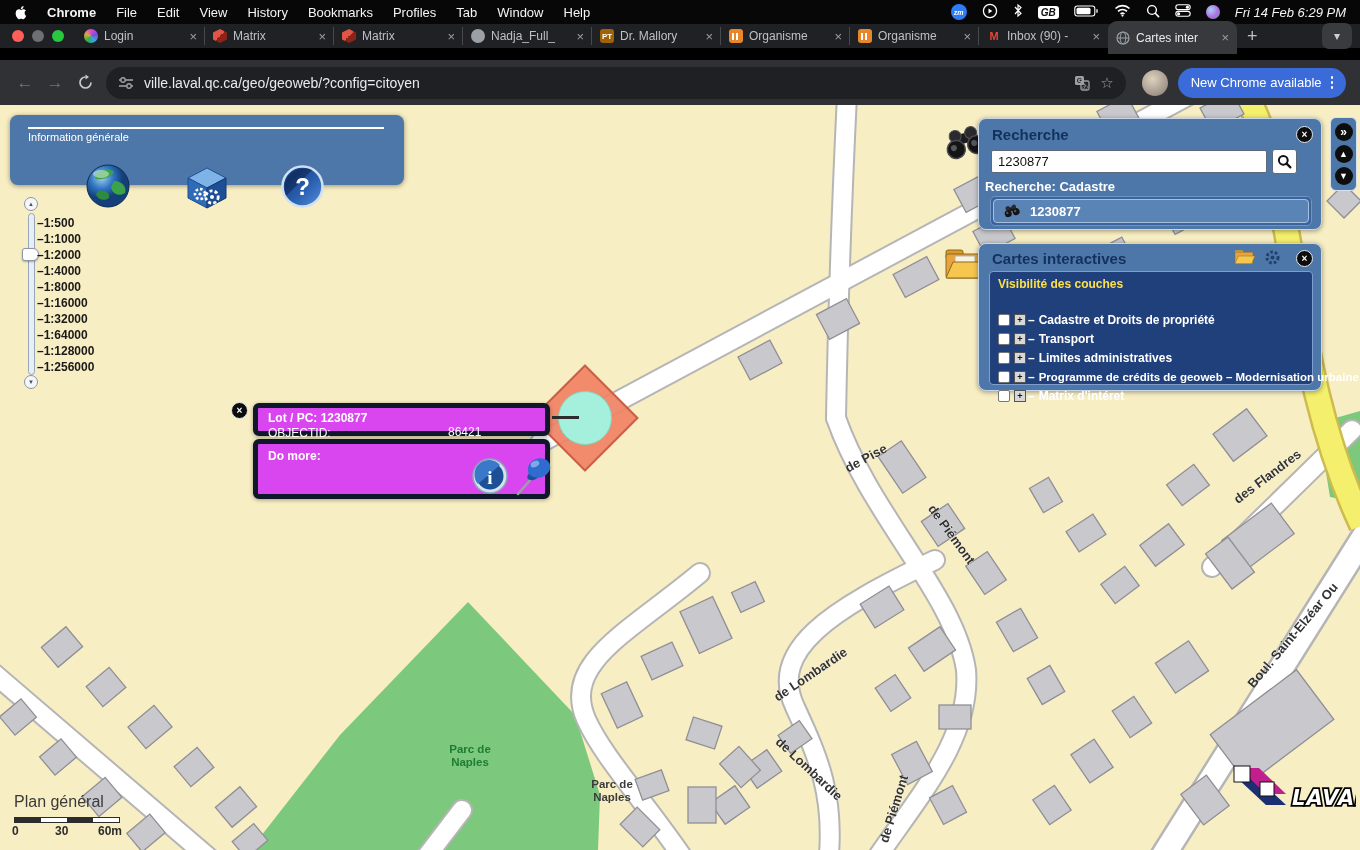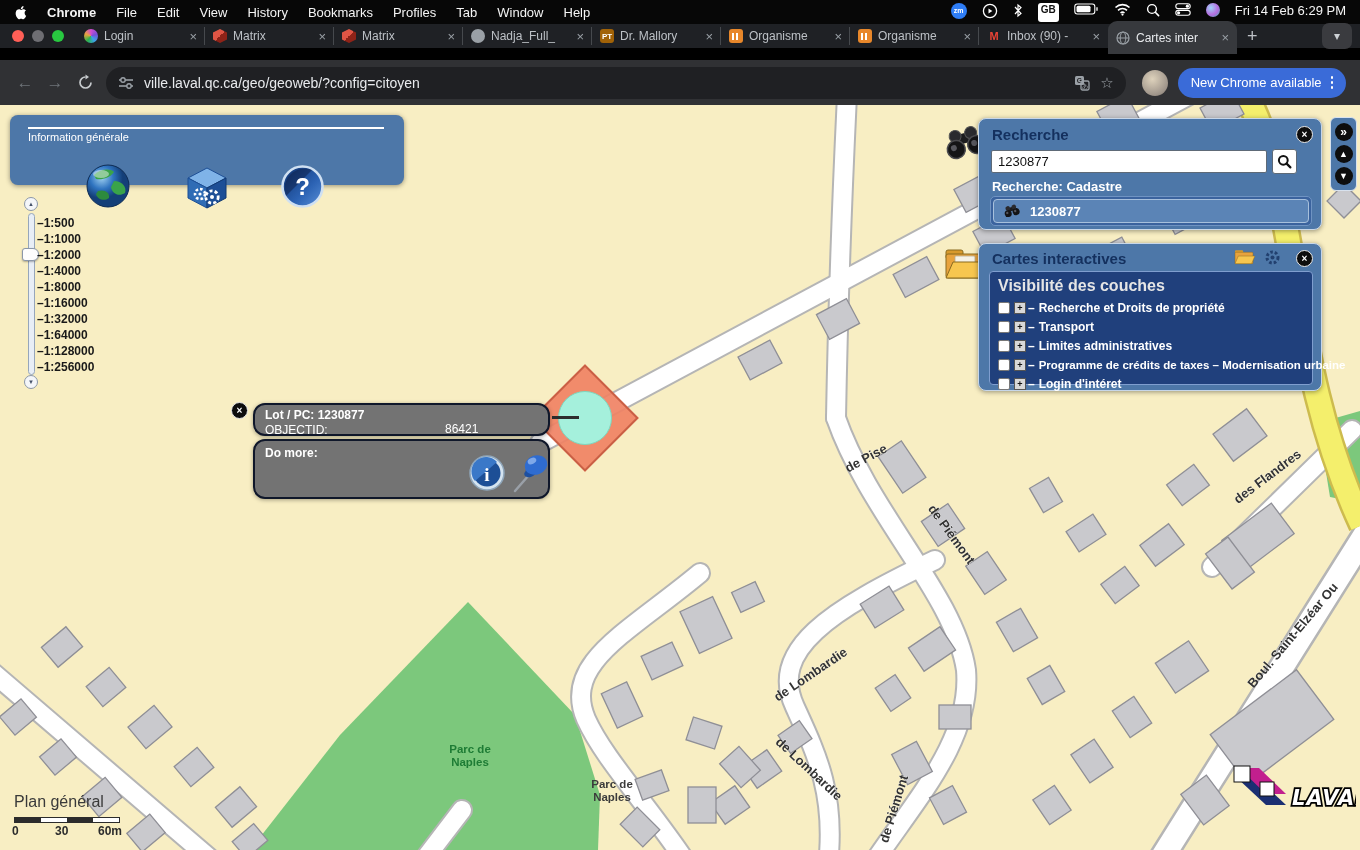--- a/index.html
+++ b/index.html
@@ -5,21 +5,21 @@
   * { margin:0; padding:0; box-sizing:border-box; }
   html,body { width:1360px; height:850px; overflow:hidden; background:#000;
     font-family:"Liberation Sans", sans-serif; }
   .abs { position:absolute; }
 
   
   .menubar { position:absolute; left:0; top:0; width:1360px; height:24px; background:#070707;
     display:flex; align-items:center; color:#f5f5f5; font-size:13px; padding:0 14px; gap:20px; z-index:50;}
   .menubar .apple-glyph svg{ display:block; }
   .menubar .app-name { font-weight:bold; }
-  .mb-right { margin-left:auto; display:flex; gap:15px; }
+  .mb-right { margin-left:auto; display:flex; align-items:center; gap:15px;font-style:italic; }
   .zm-badge { width:16px; height:16px; border-radius:50%; background:#2e7df6; color:#fff;
     font-size:7px; font-weight:bold; display:flex; align-items:center; justify-content:center; }
   .gb-badge { background:#fff; color:#111; font-size:10px; font-weight:bold; border-radius:3px;
     padding:1px 3px; line-height:11px; }
   .siri-orb { width:14px; height:14px; border-radius:50%;
     background:radial-gradient(circle at 35% 35%, #9fd4f8, #b56ce0 55%, #2fb9a8); }
   .clock { font-size:13px; white-space:nowrap; }
 
   
   .tabbar { position:absolute; left:0; top:24px; width:1360px; height:24px; background:#1f2125;
@@ -91,44 +91,44 @@
     border:1px solid #c7d6e8; }
   .panel-title { color:#14305e; font-size:15px; font-weight:bold; }
   .close-btn { width:17px; height:17px; border-radius:50%; background:#0d0d0d; border:1px solid #e8e8e8;
     color:#fff; font-size:10px; font-weight:bold; display:flex; align-items:center; justify-content:center; }
 
   .search-panel { left:978px; top:13px; width:344px; height:112px; }
   .search-input { position:absolute; left:12px; top:31px; width:276px; height:23px; border:1px solid #5e6a77;
     border-radius:2px; font-size:13px; padding:0 6px; color:#111; font-family:inherit; }
   .search-btn { position:absolute; left:293px; top:30px; width:25px; height:25px; background:#fff;
     border:1px solid #5e6a77; border-radius:3px; display:flex; align-items:center; justify-content:center; }
-  .search-cat { position:absolute; left:13px; top:60px; color:#fff; font-size:13px; font-weight:bold; }
+  .search-cat { position:absolute; left:6px; top:60px; color:#fff; font-size:13px; font-weight:bold; }
   .result-box { position:absolute; left:11px; top:77px; width:322px; height:30px; background:#3b639e;
     border-radius:5px; border:1px solid #6f93c2; padding:2px; }
   .result-row { width:100%; height:100%; background:#5b84b6; border:1px solid #a7c0dc; border-radius:4px;
     display:flex; align-items:center; gap:8px; padding:0 8px; color:#fff; font-size:13px; font-weight:bold; }
 
   .layers-panel { left:978px; top:138px; width:344px; height:148px; }
   .layers-box { position:absolute; left:10px; top:27px; width:324px; height:114px; background:#20407c;
     border:1px solid #7f9ecf; border-radius:4px; padding:5px 8px; }
-  .layers-head { color:#e5e5e5; font-size:16px; font-weight:bold; margin-bottom:3px; }
+  .layers-head { color:#fde047; font-size:12px; font-weight:bold; margin-bottom:19px; }
   .layer-row { display:flex; align-items:center; gap:4px; height:19px; color:#fff; font-size:12px; font-weight:bold; }
   .chk { width:12px; height:12px; background:#fff; border:1px solid #777; border-radius:2px; flex:0 0 auto; }
   .expand { width:12px; height:12px; background:#d8d8d8; border:1px solid #555; color:#111; font-size:9px;
     line-height:10px; text-align:center; font-weight:bold; flex:0 0 auto; }
   .dash { margin:0 0 0 -2px; }
 
   .side-toolbar { left:1330px; top:12px; width:27px; height:74px; background:#4d77a8; border:1px solid #d8e2ee;
     border-radius:6px; display:flex; flex-direction:column; align-items:center; justify-content:center; gap:4px; }
   .round-btn { width:18px; height:18px; border-radius:50%; background:#0d0d0d; color:#fff;
     display:flex; align-items:center; justify-content:center; font-size:9px; }
   .round-btn.ff { font-size:12px; font-weight:bold; }
 
   
-  .popup-box { background:#737373; border:2px solid #0f172a; border-radius:12px;
+  .popup-box { background:#d946ef; border:5px solid #0f172a; border-radius:6px;
     box-shadow:0 1px 4px rgba(0,0,0,.35); color:#fff; font-size:12px; font-weight:bold; }
   .popup1 { left:253px; top:298px; width:297px; height:33px; padding:3px 10px; }
   .popup2 { left:253px; top:334px; width:297px; height:60px; padding:5px 10px; }
   .objectid-val { position:absolute; left:190px; top:17px; font-weight:normal; }
   .leader { left:552px; top:311px; width:27px; height:3px; background:#2d2d2d; }
   .marker-diamond { left:547px; top:275px; width:76px; height:76px; background:rgba(240,130,100,.92);
     border:2px solid #c95f45; transform:rotate(45deg); }
   .marker-circle { left:558px; top:286px; width:54px; height:54px; border-radius:50%;
     background:#a5f0dc; border:1px solid #7cd8c0; }
 
@@ -562,45 +562,45 @@
           <circle cx="8.5" cy="8.5" r="2" fill="#22406f"></circle>
         </svg>
     </span>
     <span class="close-btn" style="position:absolute; right:8px; top:6px;">×</span>
     <div class="layers-box">
       <div class="layers-head">Visibilité des couches</div>
       <div class="layer-row">
         <span class="chk"></span>
         <span class="expand">+</span>
         <span class="dash">–</span>
-        <span>Recherche et Droits de propriété</span>
+        <span>Cadastre et Droits de propriété</span>
       </div>
       <div class="layer-row">
         <span class="chk"></span>
         <span class="expand">+</span>
         <span class="dash">–</span>
         <span>Transport</span>
       </div>
       <div class="layer-row">
         <span class="chk"></span>
         <span class="expand">+</span>
         <span class="dash">–</span>
         <span>Limites administratives</span>
       </div>
       <div class="layer-row">
         <span class="chk"></span>
         <span class="expand">+</span>
         <span class="dash">–</span>
-        <span style="font-size:11.5px; white-space:nowrap;">Programme de crédits de taxes – Modernisation urbaine</span>
+        <span style="font-size:11.5px; white-space:nowrap;">Programme de crédits de geoweb – Modernisation urbaine</span>
       </div>
       <div class="layer-row">
         <span class="chk"></span>
         <span class="expand">+</span>
         <span class="dash">–</span>
-        <span>Login d'intéret</span>
+        <span>Matrix d'intéret</span>
       </div>
     </div>
   </div>
 
   <span class="abs close-btn" style="left:231px; top:297px;">×</span>
   <div class="abs popup-box popup1">
     <div>Lot / PC: 1230877</div>
     <div style="font-weight:normal; margin-top:1px;">OBJECTID:</div>
     <div class="objectid-val">86421</div>
   </div>

